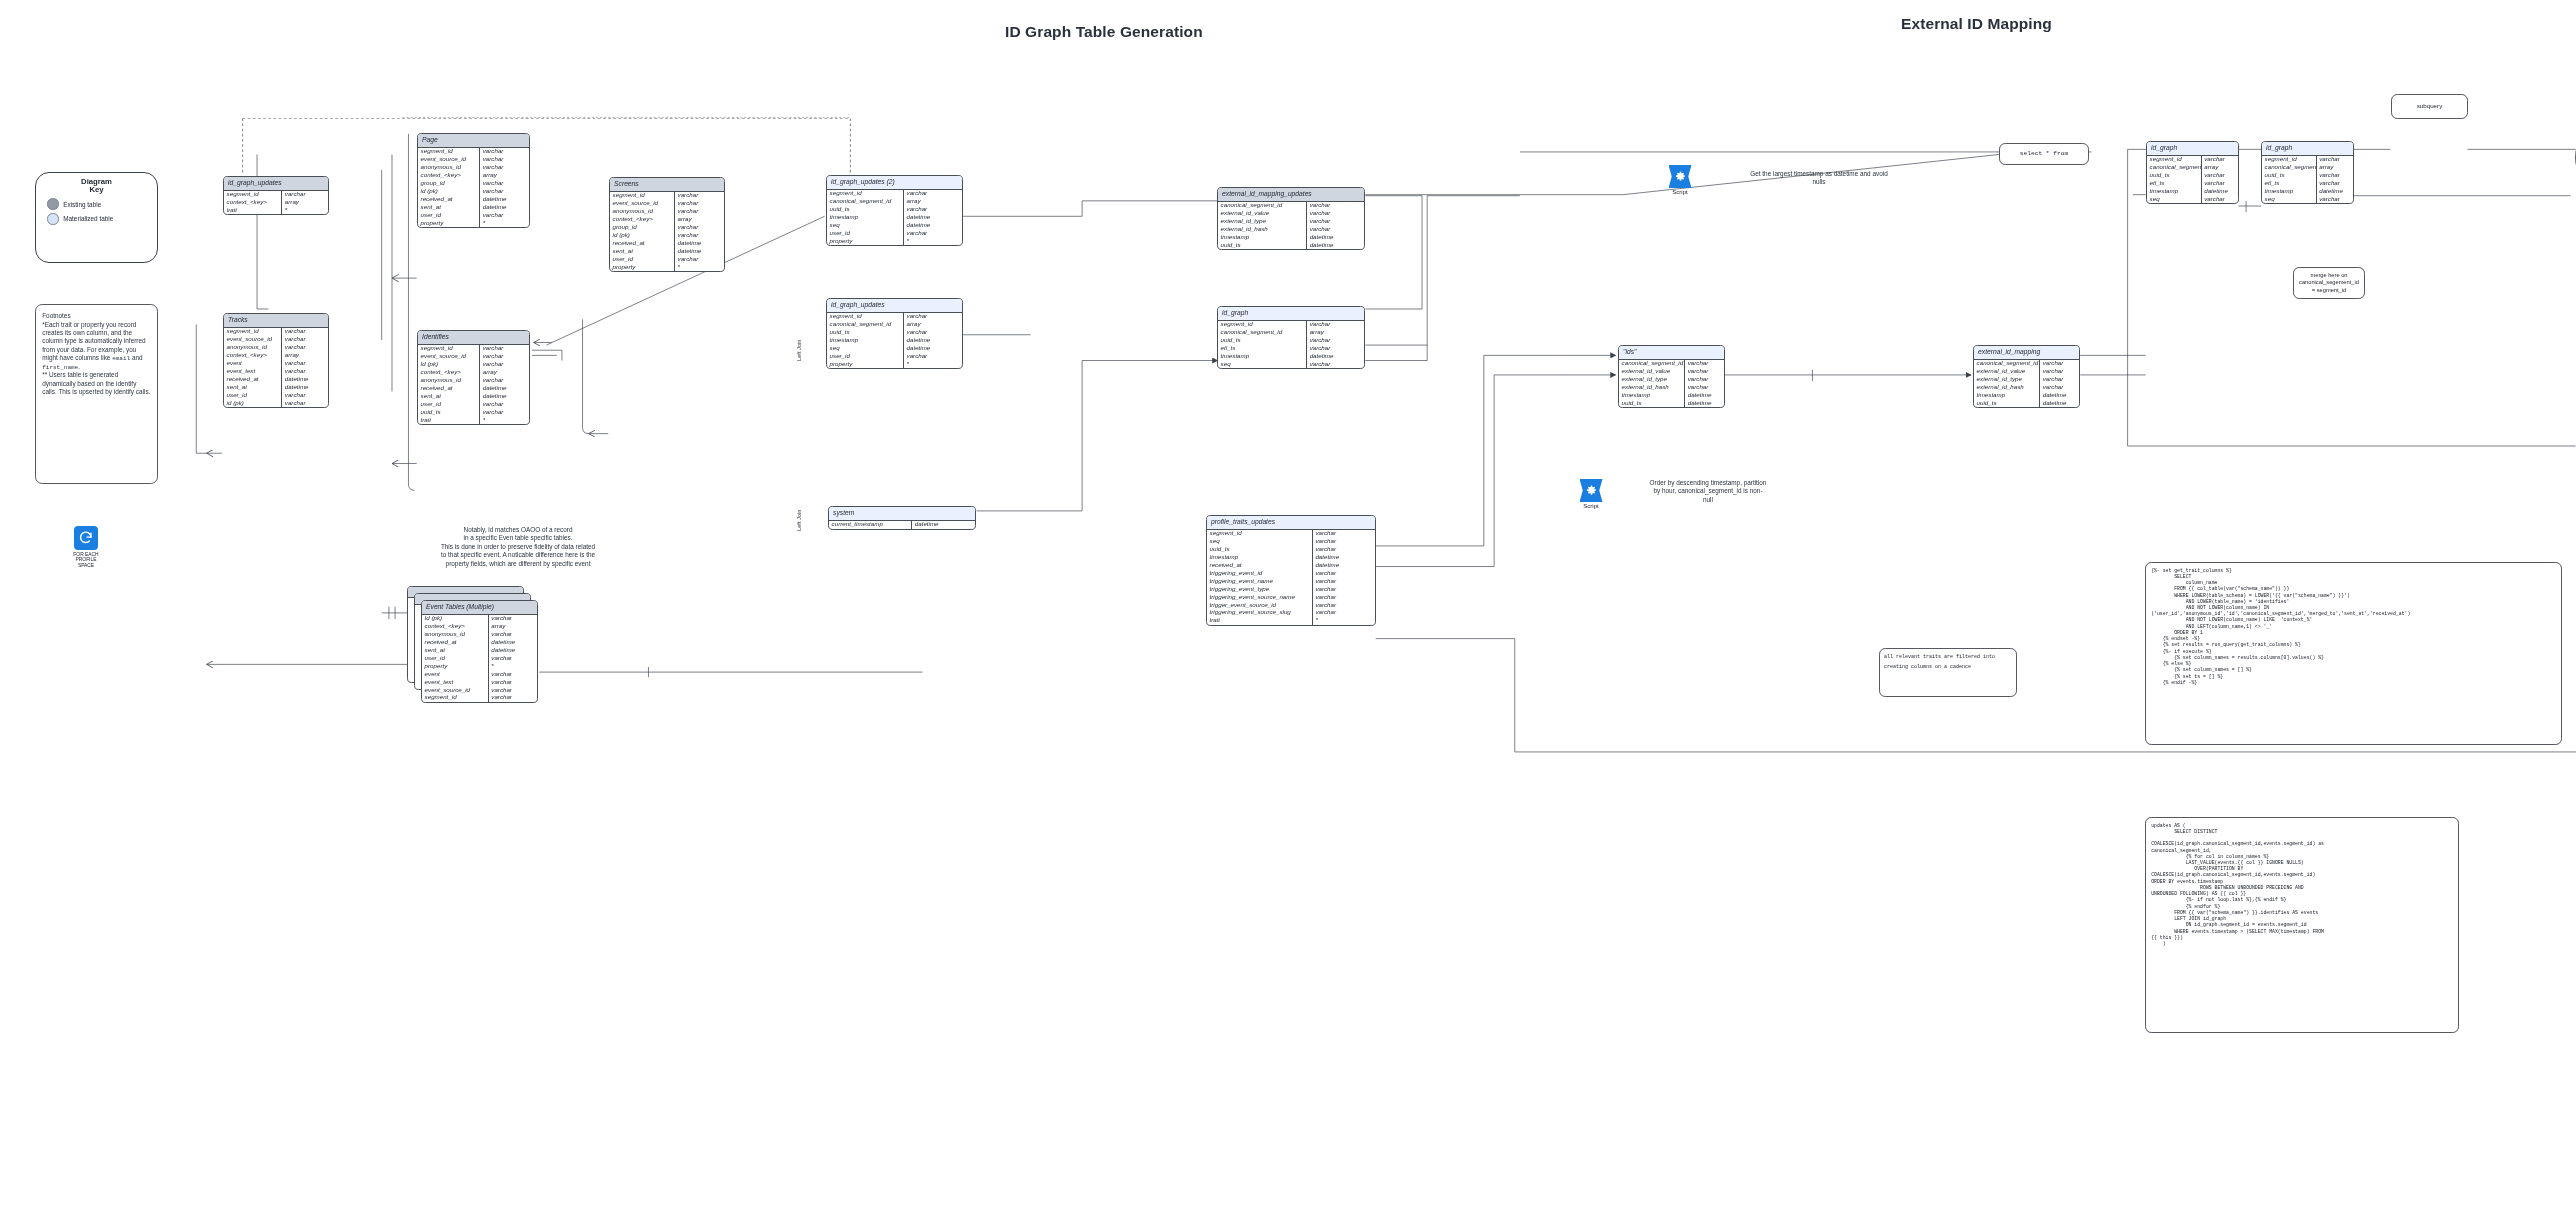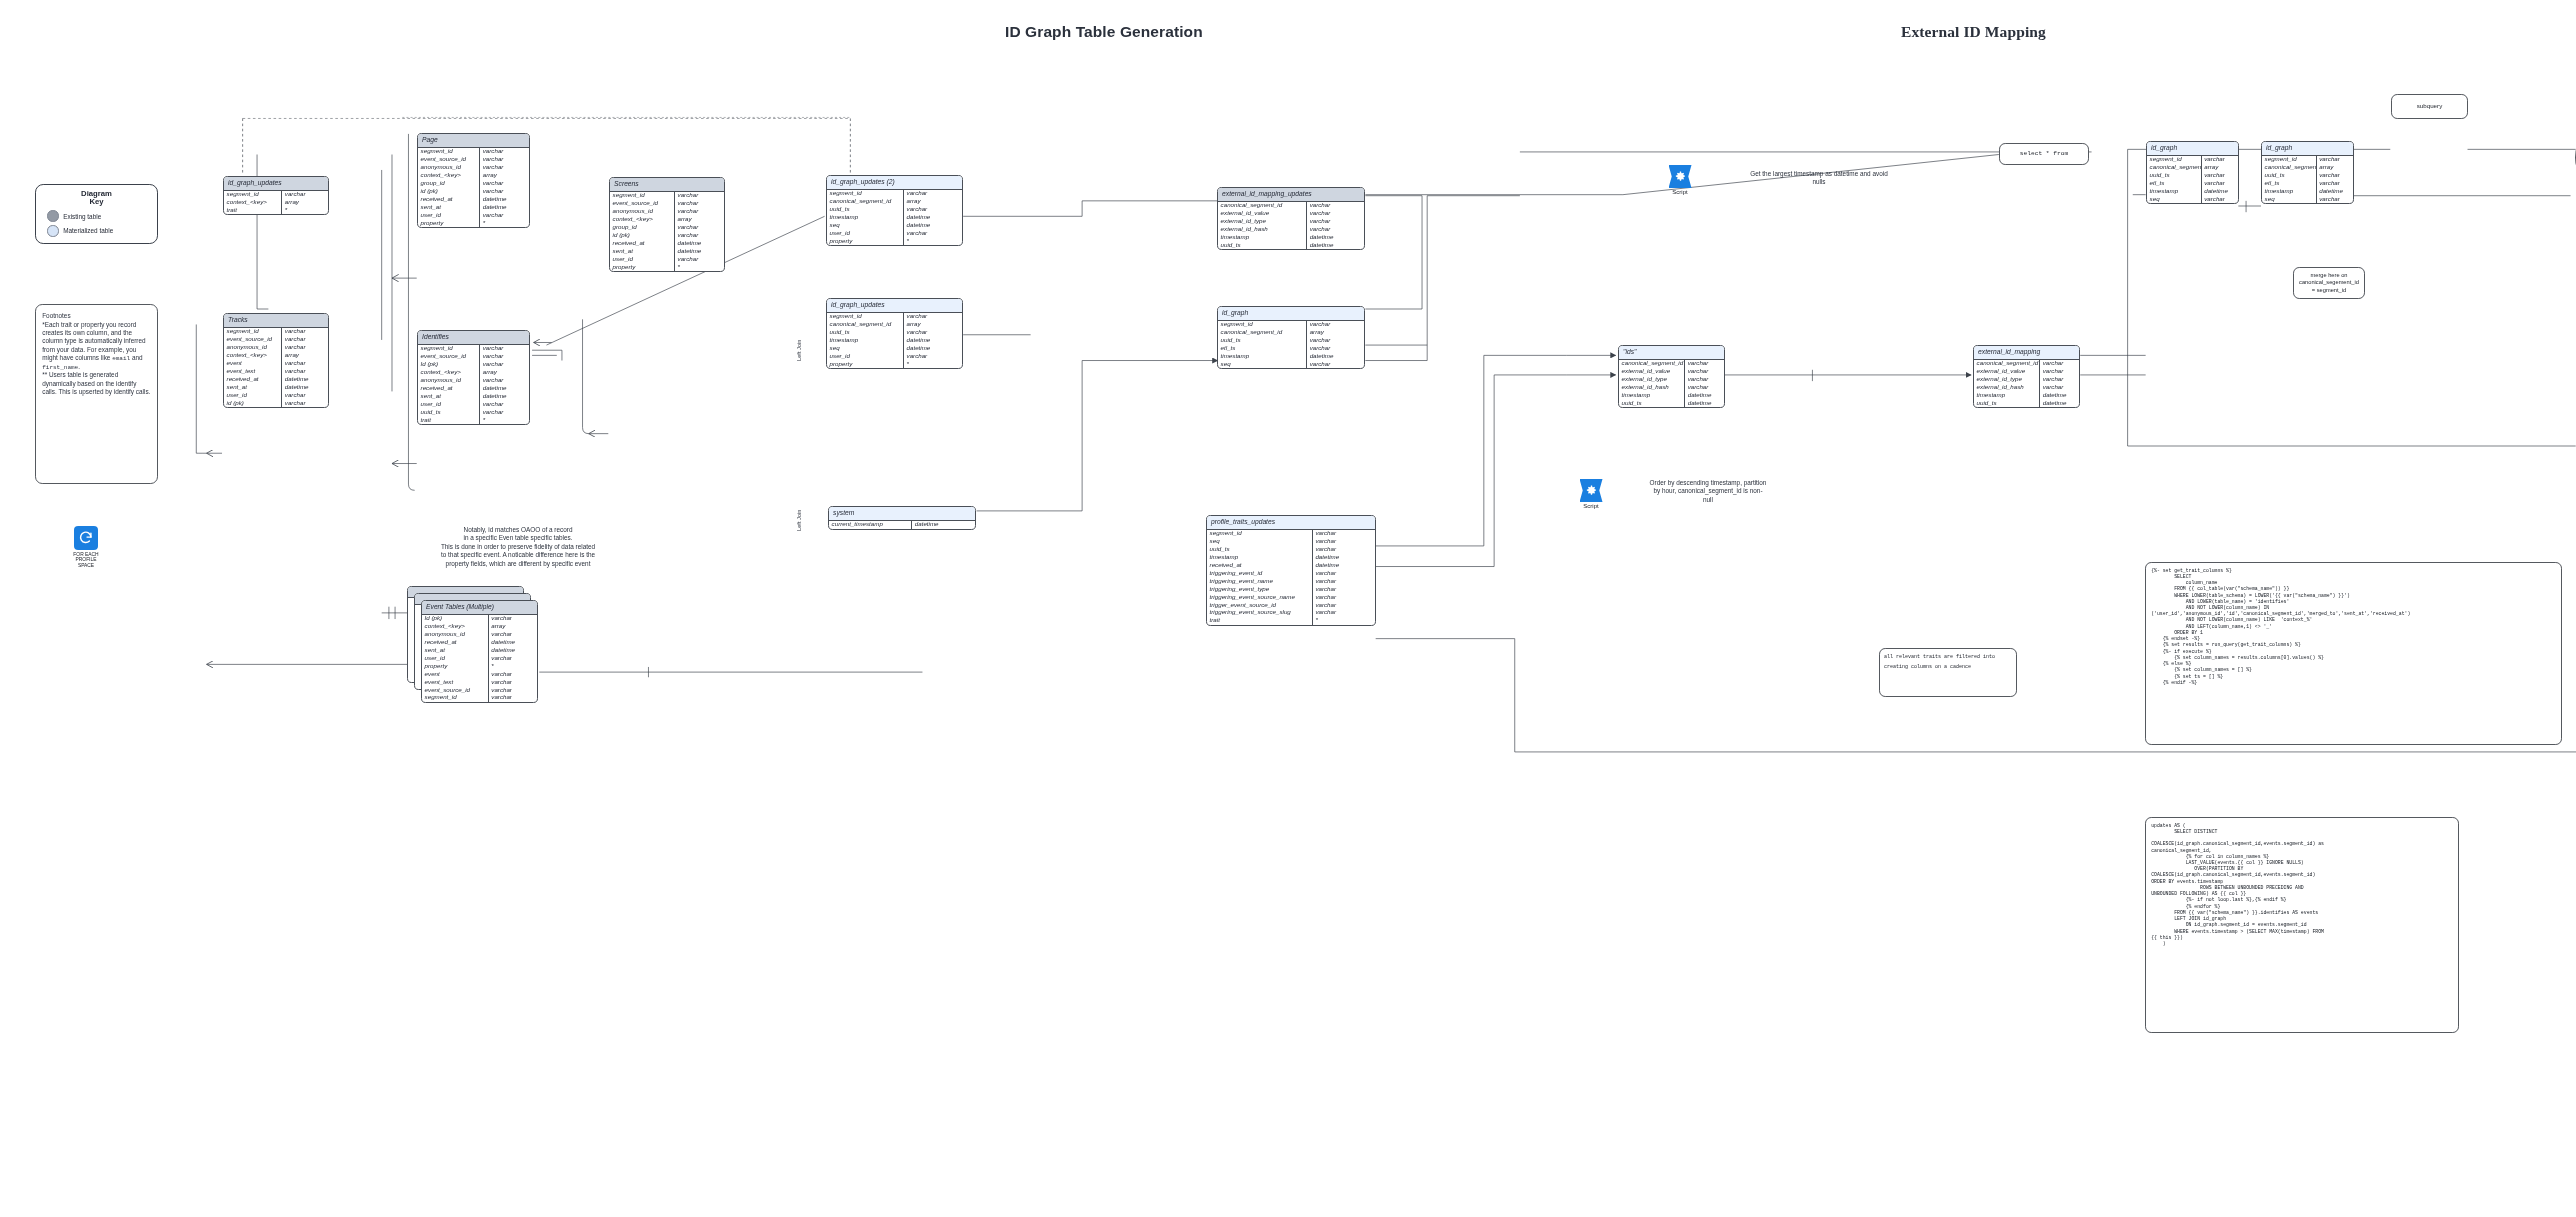--- a/index.html
+++ b/index.html
@@ -210,23 +210,23 @@
 
       <path d="M5950,660 L5886,660"></path>
       <path d="M6010,675 L6060,675"></path>
 
       <path d="M6030,910 L6134,910"></path>
       <path d="M6088,900 L6088,922"></path>
     </g>
   </svg>
 
   <div class="sect-title" style="left:1005px; top:23px;">ID Graph Table Generation</div>
-  <div class="sect-title" style="left:1901px; top:23px;font-family:Liberation Serif, serif;">External ID Mapping</div>
-
-  <div class="legend" style="left:35px; top:184px; width:123px; height:60px;">
+  <div class="sect-title" style="left:1901px; top:15px;">External ID Mapping</div>
+
+  <div class="legend" style="left:35px; top:172px; width:123px; height:91px;border-radius:14px;">
     <div class="title">
       <span>Diagram</span><br><span>Key</span>
     </div>
     <div class="lrow">
       <span class="dot existing"></span>
       <span>Existing table</span>
     </div>
     <div class="lrow">
       <span class="dot materialized"></span>
       <span>Materialized table</span>

